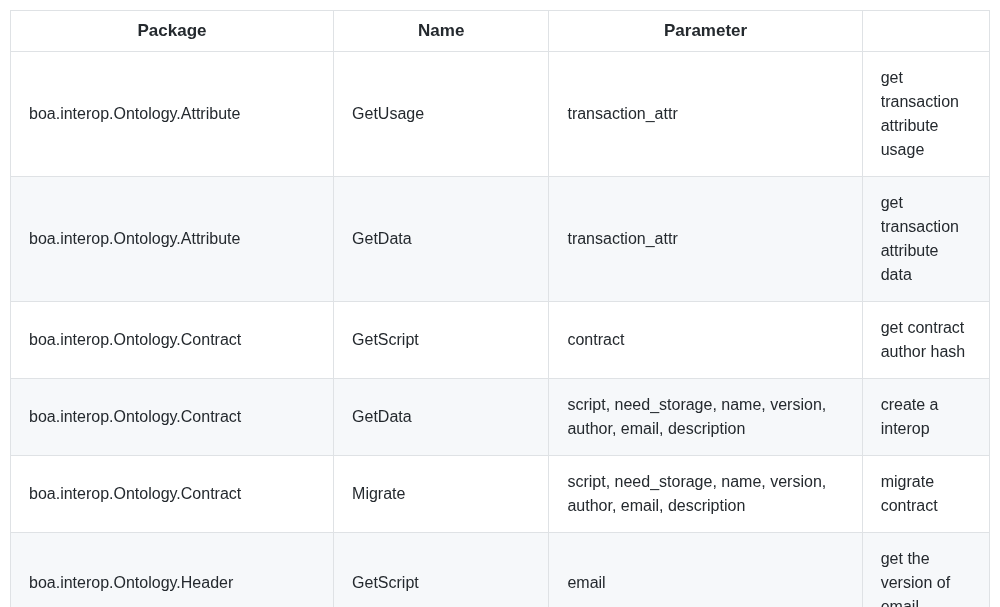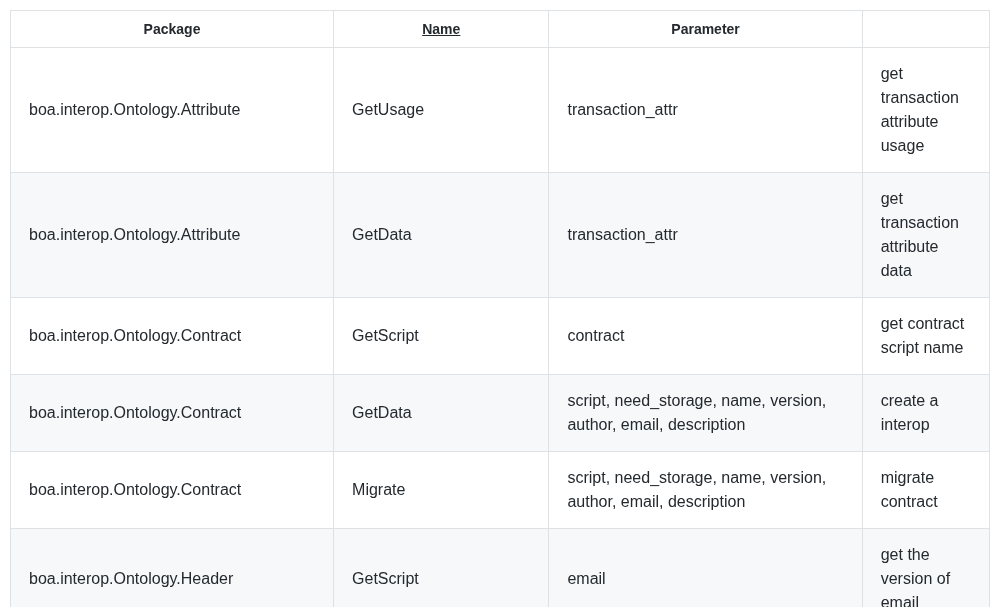--- a/index.html
+++ b/index.html
@@ -22,41 +22,41 @@
       width: 100%;
       border-collapse: collapse;
       table-layout: fixed;
     }
     thead th {
       text-align: center;
       font-weight: 600;
       padding: 10px 18px;
       border: 1px solid #dfe2e5;
       background: #ffffff;
-      font-size: 14px;
+      font-size: 17px;
       color: #24292e;
     }
     tbody td {
       padding: 14px 18px;
       border: 1px solid #dfe2e5;
       text-align: left;
       vertical-align: middle;
       font-size: 16px;
       color: #24292e;
       line-height: 1.5;
       word-wrap: break-word;
     }
     tbody tr:nth-child(even) {
       background-color: #f6f8fa;
     }
     tbody tr:nth-child(odd) {
       background-color: #ffffff;
     }
     .col-package { width: 33%; }
-    .col-name { width: 22%; text-decoration: underline; }
+    .col-name { width: 22%; }
     .col-parameter { width: 32%; margin-top: 23px; }
     .col-desc { width: 13%; }
   </style>
 </head>
 <body>
 
 <div class="table-container">
   <table>
     <thead>
       <tr>
@@ -76,21 +76,21 @@
       <tr>
         <td>boa.interop.Ontology.Attribute</td>
         <td>GetData</td>
         <td>transaction_attr</td>
         <td>get transaction attribute data</td>
       </tr>
       <tr>
         <td>boa.interop.Ontology.Contract</td>
         <td>GetScript</td>
         <td>contract</td>
-        <td>get contract script name</td>
+        <td>get contract author hash</td>
       </tr>
       <tr>
         <td>boa.interop.Ontology.Contract</td>
         <td>GetData</td>
         <td>script, need_storage, name, version, author, email, description</td>
         <td>create a interop</td>
       </tr>
       <tr>
         <td>boa.interop.Ontology.Contract</td>
         <td>Migrate</td>

